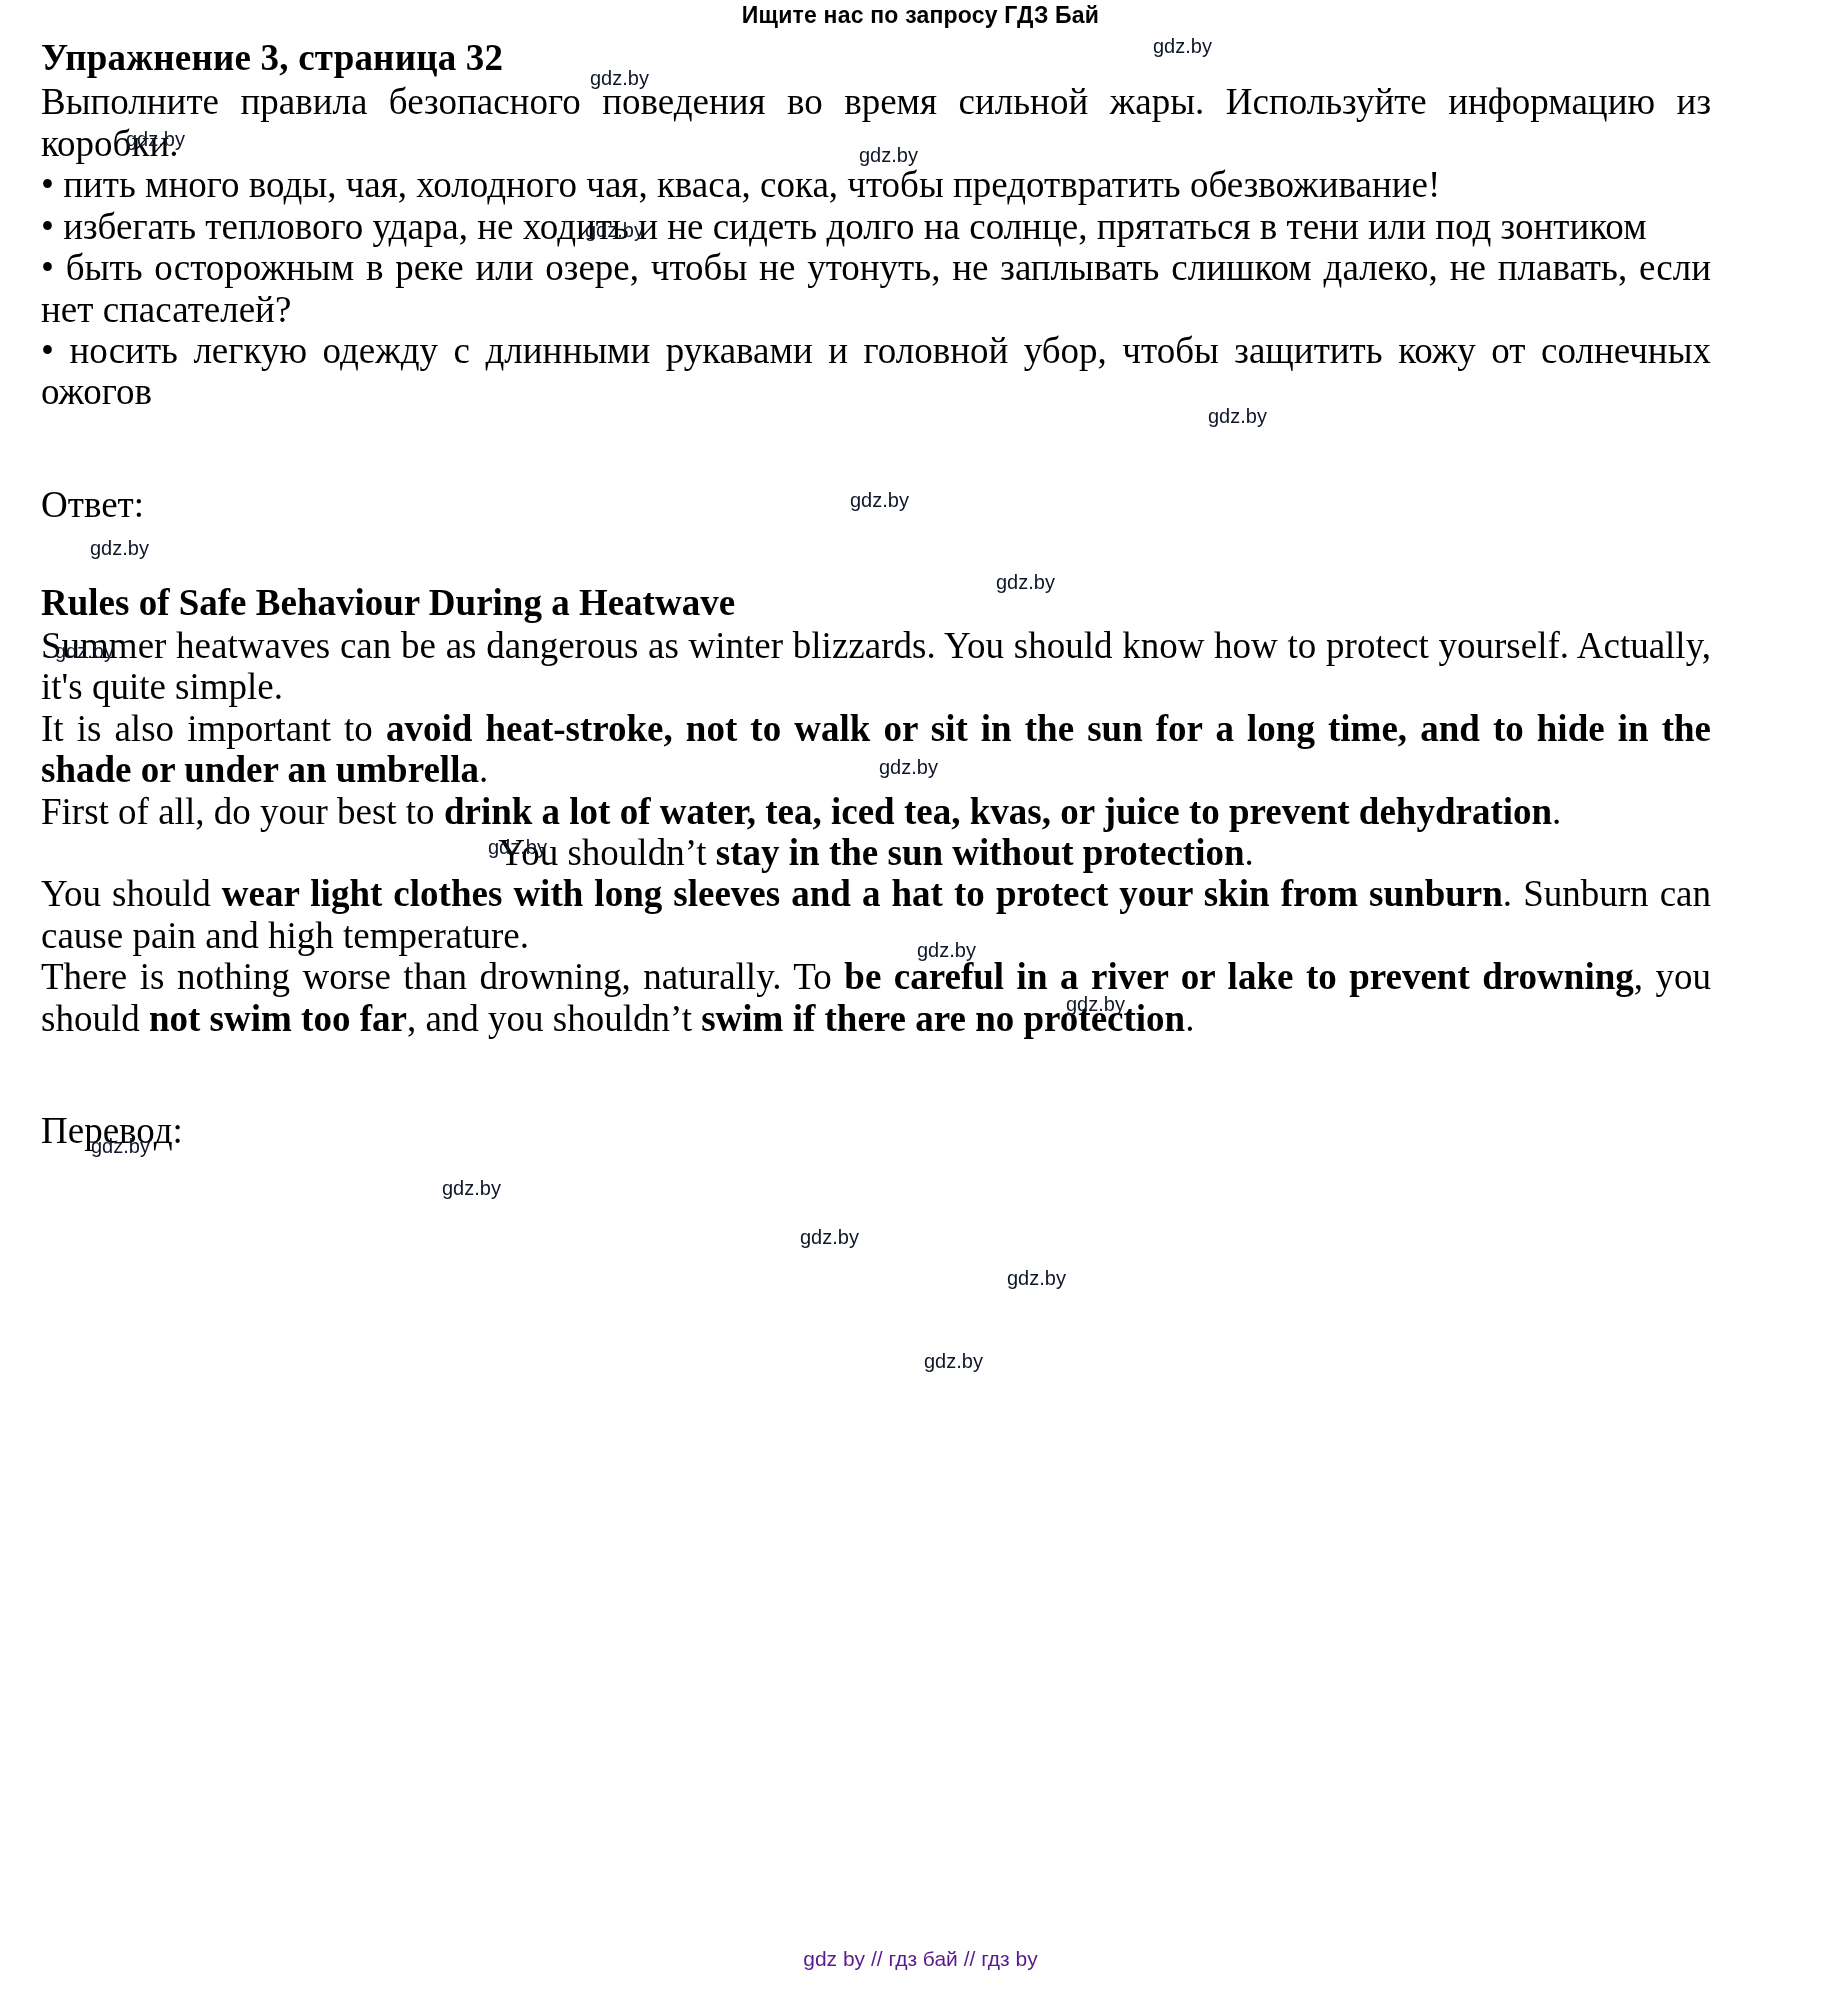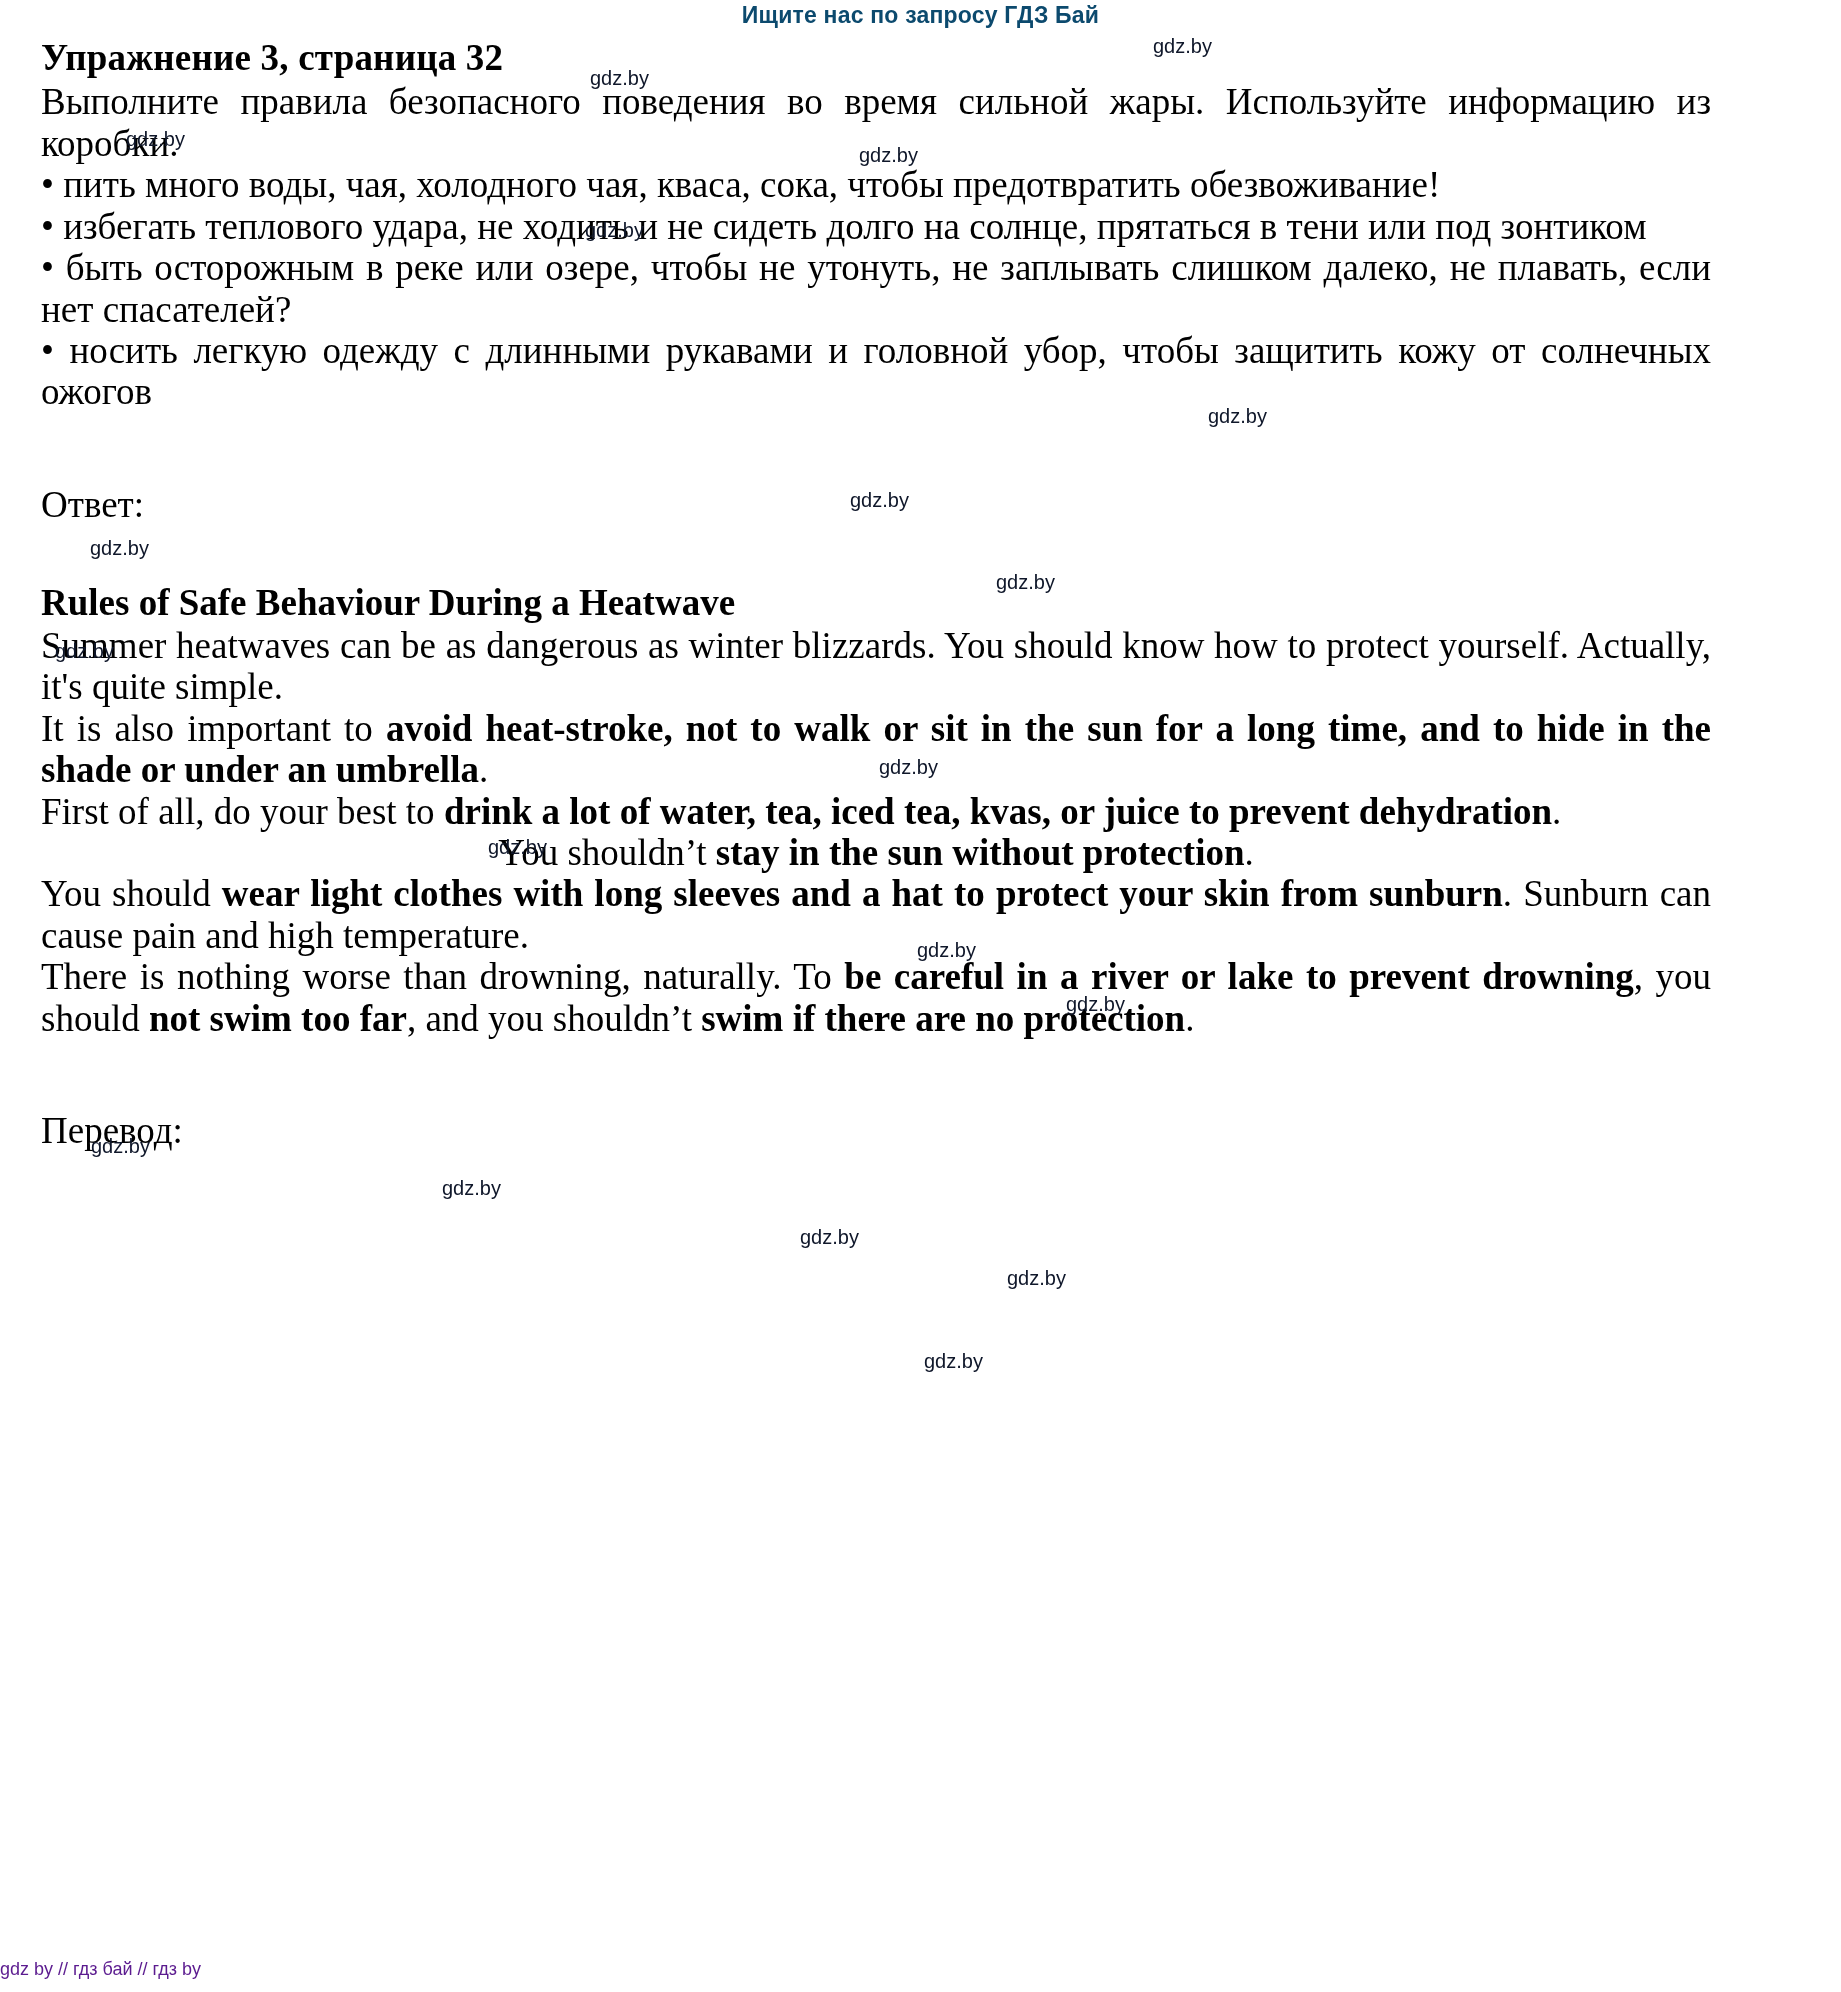--- a/index.html
+++ b/index.html
@@ -95,33 +95,33 @@
     font-size: 20px;
     color: #0f172a;
     white-space: nowrap;
     pointer-events: none;
   }
 
   
   .footer-bar {
     position: absolute;
     left: 0;
-    bottom: 13px;
+    bottom: 22px;
     width: 100%;
-    text-align: left;
+    text-align: center;
     font-family: "Liberation Sans", "DejaVu Sans", sans-serif;
-    font-size: 18px;
+    font-size: 21px;
     color: #5b1b8f;
     white-space: nowrap;
   }
 </style>
 </head>
 <body>
 
-<div class="promo-bar" style="color: #0c4a6e;">Ищите нас по запросу ГДЗ Бай</div>
+<div class="promo-bar" style="color: #000000;">Ищите нас по запросу ГДЗ Бай</div>
 
 <div class="doc">
 
   <h1 class="ex-title">Упражнение 3, страница 32</h1>
 
   <p class="para">Выполните правила безопасного поведения во время сильной жары. Используйте информацию из коробки.</p>
 
   <p class="bullet">• пить много воды, чая, холодного чая, кваса, сока, чтобы предотвратить обезвоживание!</p>
 
   <p class="bullet">• избегать теплового удара, не ходить и не сидеть долго на солнце, прятаться в тени или под зонтиком</p>

